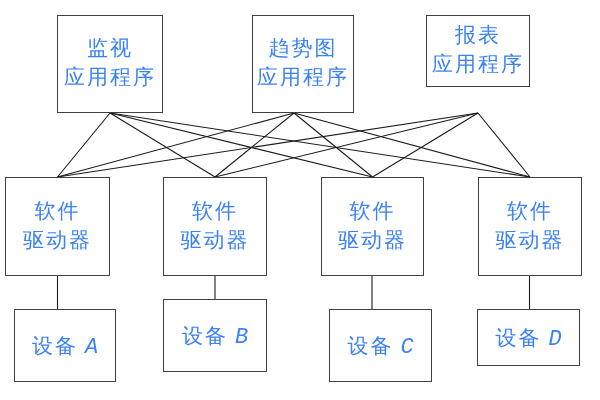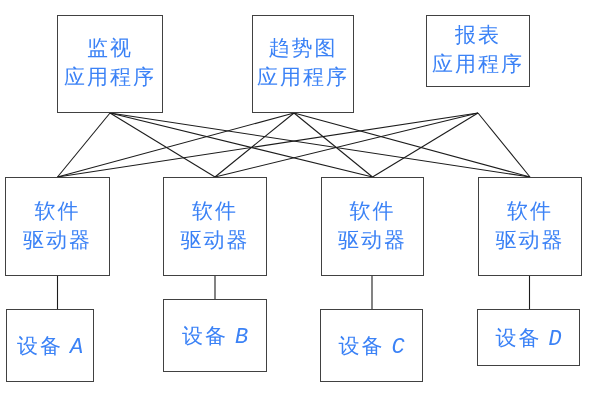--- a/index.html
+++ b/index.html
@@ -108,26 +108,26 @@
   </div>
   <div class="node" style="left:321px; top:177px; width:103px; height:99px;">
     <div class="ln">软件</div>
     <div class="ln">驱动器</div>
   </div>
   <div class="node" style="left:478px; top:177px; width:104px; height:99px;">
     <div class="ln">软件</div>
     <div class="ln">驱动器</div>
   </div>
 
-  <div class="node" style="left:6px;   top:309px; width:88px; height:73px;">
+  <div class="node" style="left:14px;   top:309px; width:102px; height:73px;">
     <div class="device-label"><span>设备</span><span class="device-letter">A</span></div>
   </div>
   <div class="node" style="left:163px; top:299px; width:104px; height:73px;">
     <div class="device-label"><span>设备</span><span class="device-letter">B</span></div>
   </div>
-  <div class="node" style="left:320px; top:309px; width:103px; height:73px;">
+  <div class="node" style="left:329px; top:309px; width:103px; height:73px;">
     <div class="device-label"><span>设备</span><span class="device-letter">C</span></div>
   </div>
   <div class="node" style="left:477px; top:309px; width:103px; height:57px;">
     <div class="device-label"><span>设备</span><span class="device-letter">D</span></div>
   </div>
 
 </div>
 
 </body></html>

